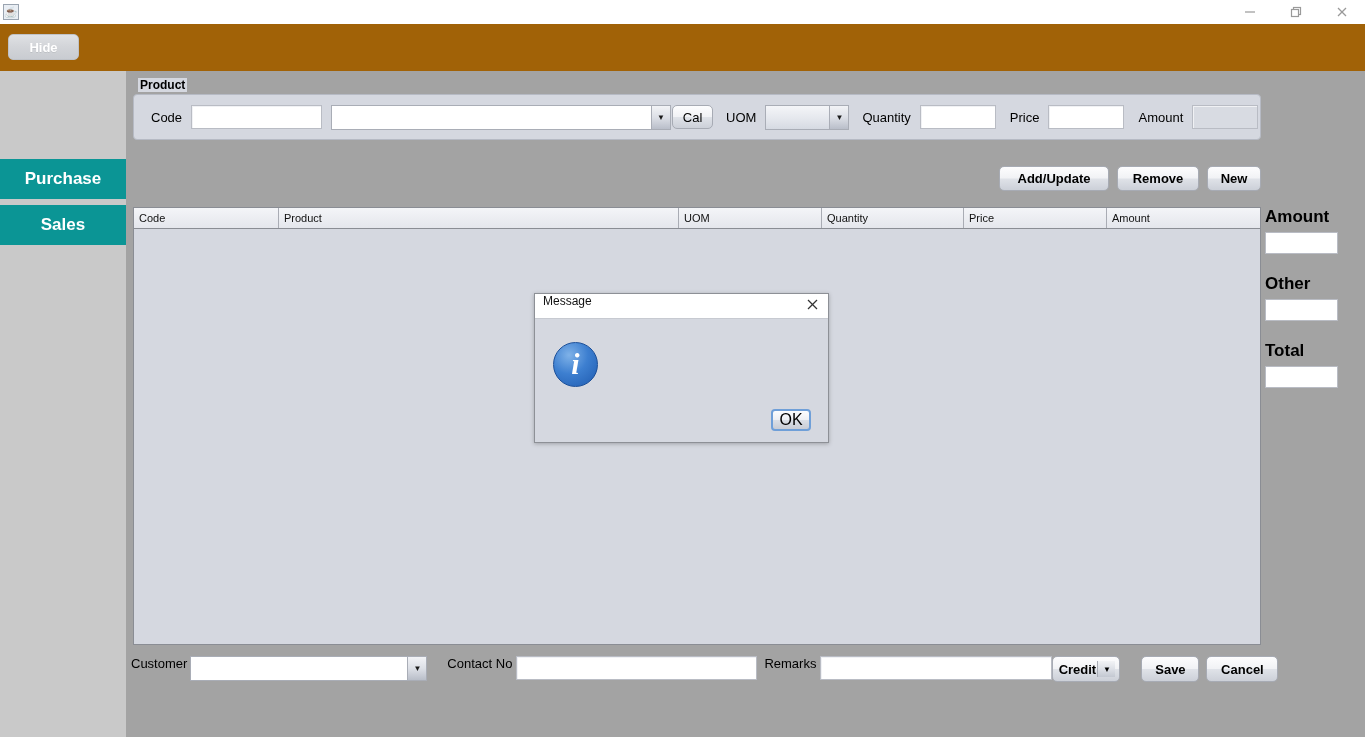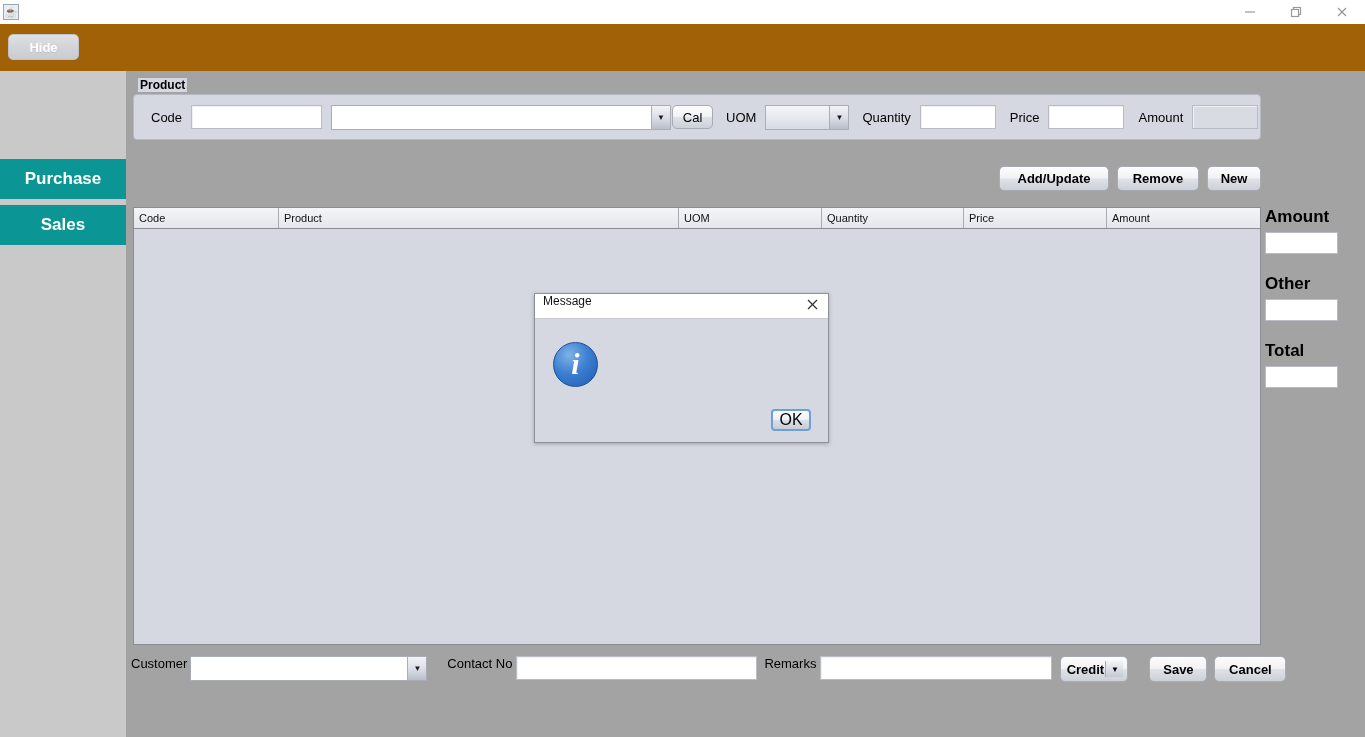--- a/index.html
+++ b/index.html
@@ -295,21 +295,21 @@
   <div id="bottom-bar">
     <span class="fld-label" style="margin-left:5px;">Customer</span>
     <div class="combo" style="width:237px;margin-left:3px;">
       <div class="combo-field"></div>
       <div class="combo-arrow">▼</div>
     </div>
     <span class="fld-label" style="margin-left:20px;">Contact No</span>
     <input class="txt" style="width: 241px; margin-left: 4px; font-size: 12px; padding: 0px 3px;" value="">
     <span class="fld-label" style="margin-left:7px;">Remarks</span>
     <input class="txt" style="width: 232px; margin-left: 4px; font-size: 12px; padding: 0px 3px;" value="">
-    <div class="btn" style="width:68px;height:26px;margin-left:8px;padding:4px;overflow:hidden;">
+    <div class="btn" style="width:68px;height:26px;padding:4px;overflow:hidden;">
       <span style="flex:1;display:flex;align-items:center;justify-content:center;font-weight:bold;font-size:13px;">Credit</span>
       <span style="width:18px;height:100%;display:flex;align-items:center;justify-content:center;font-size:8px;border-left:1px solid #a7abb4;background:linear-gradient(to bottom,#f2f3f6 0%,#dcdfe6 50%,#c3c8d1 100%);">▼</span>
     </div>
     <div class="btn bold" style="width:58px;height:26px;margin-left:21px;">Save</div>
     <div class="btn bold" style="width:72px;height:26px;margin-left:7px;">Cancel</div>
   </div>
 
 </div>
 
 <div id="dialog">

